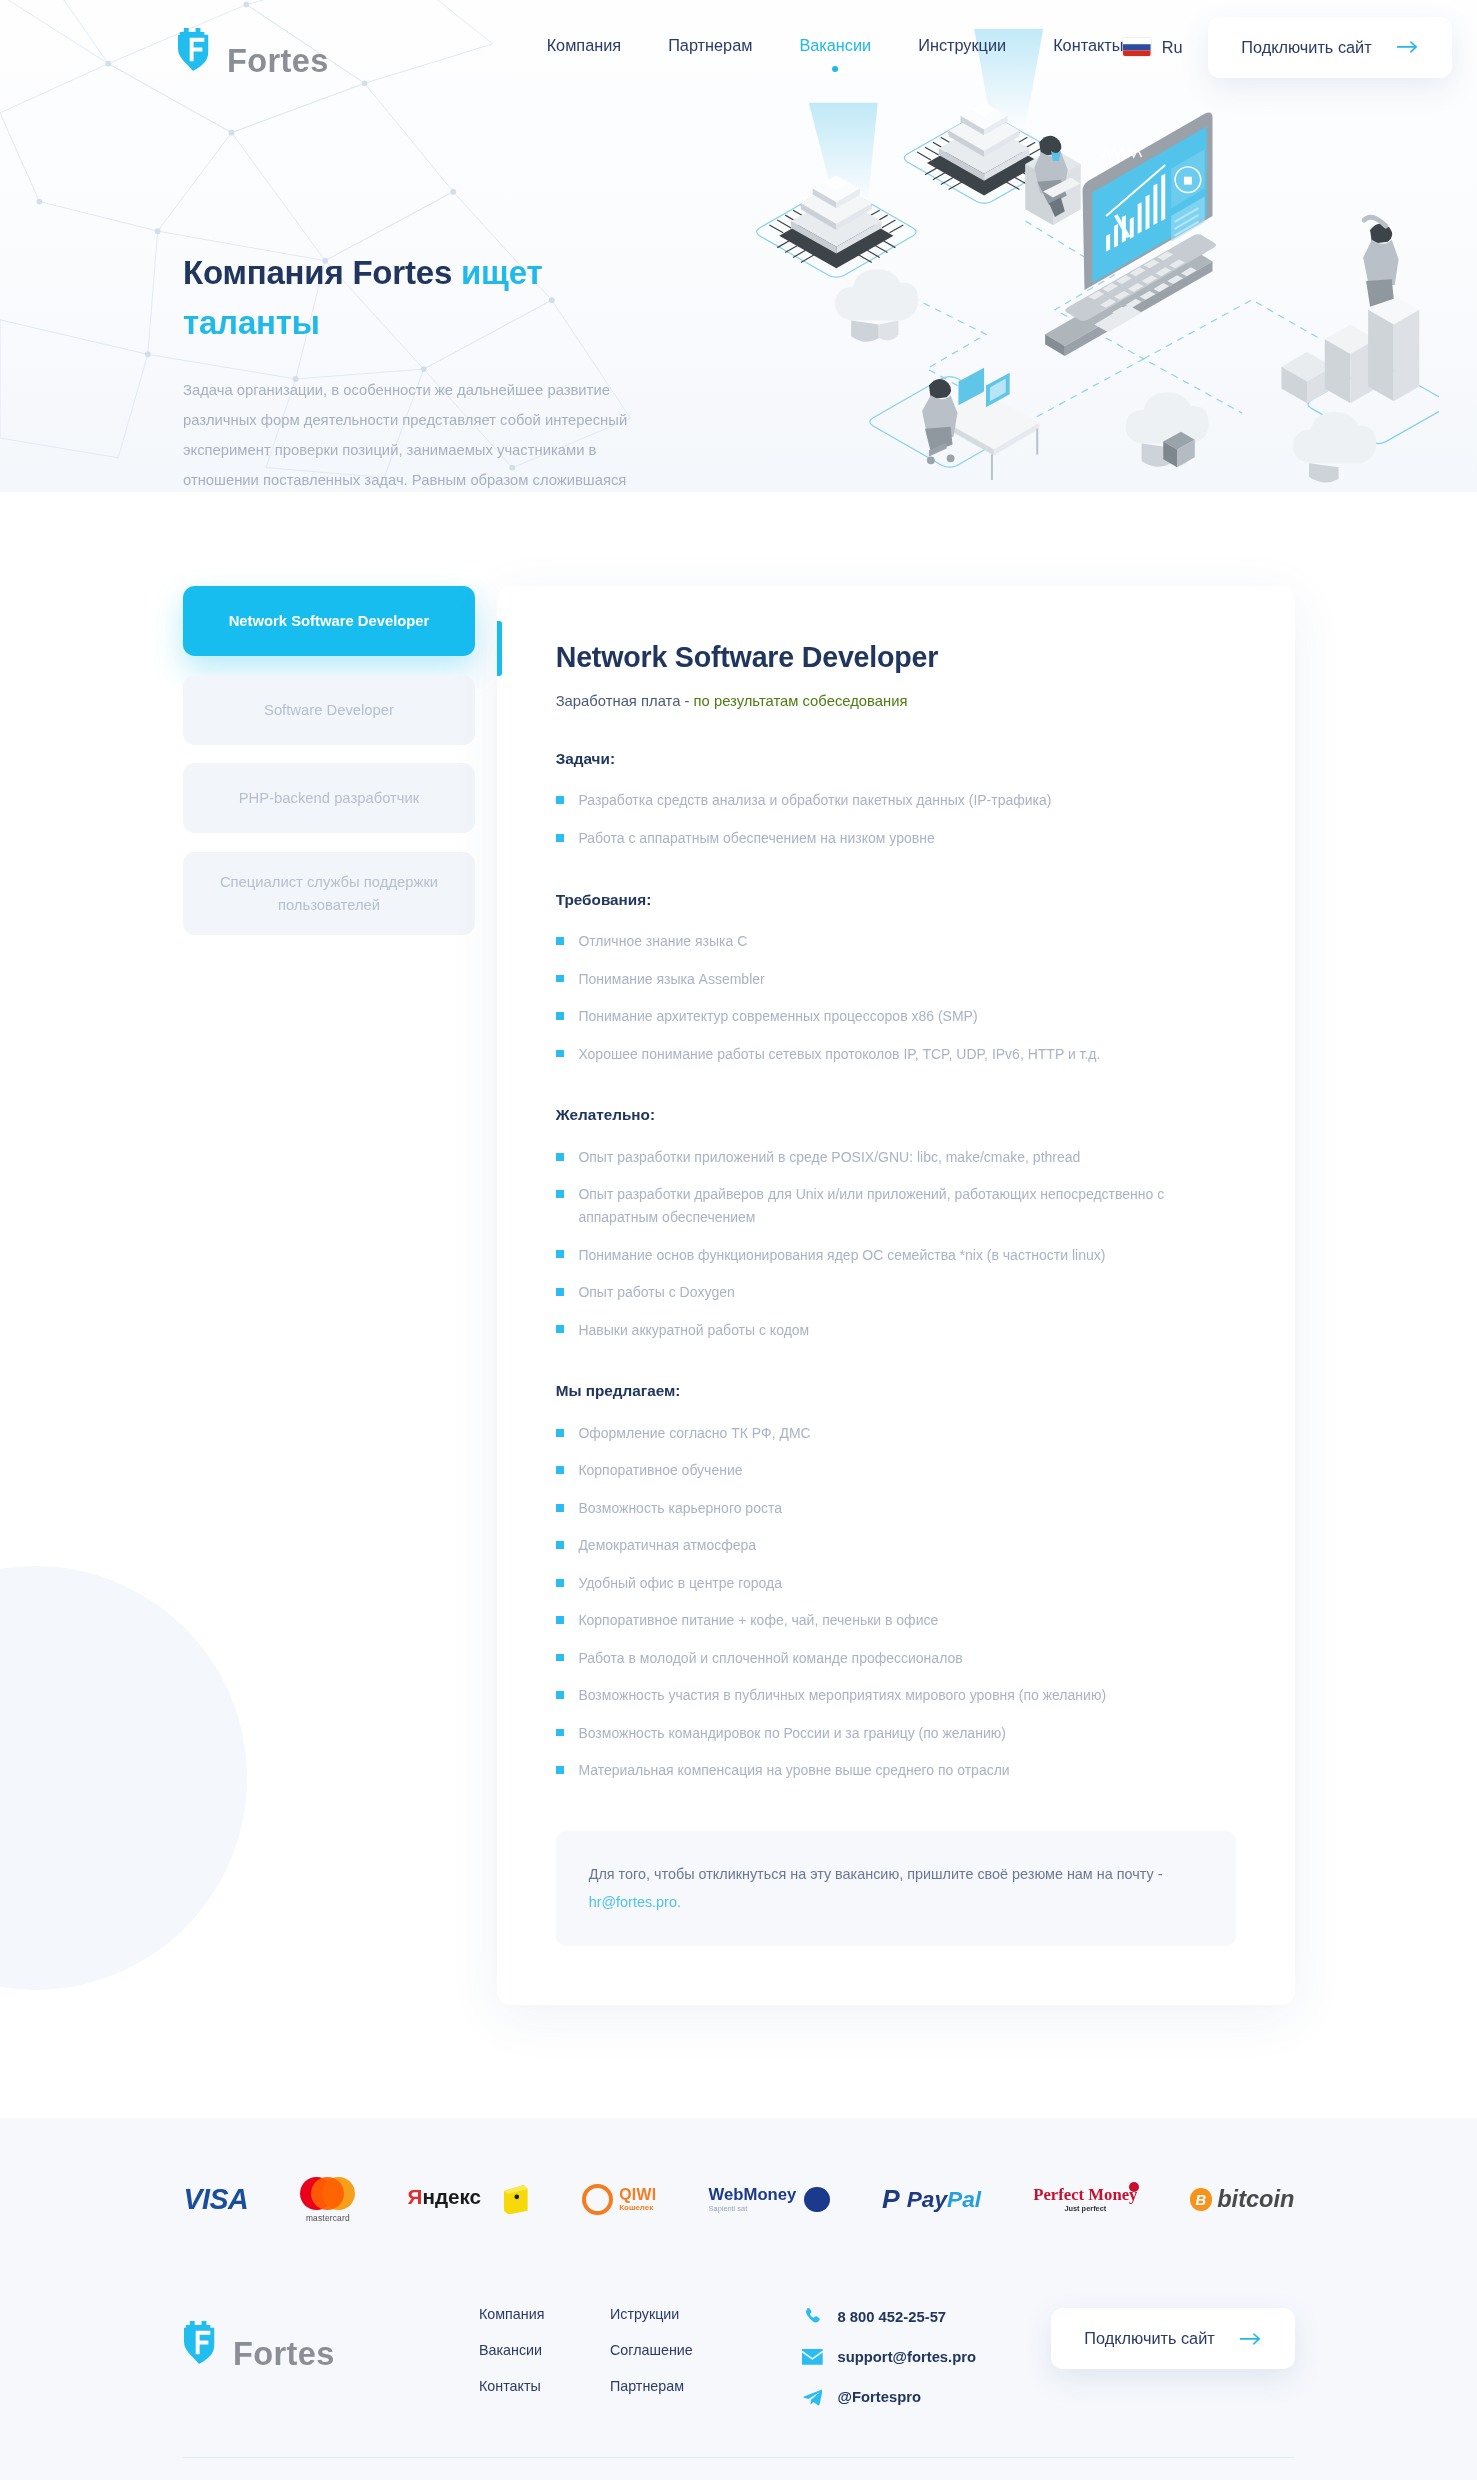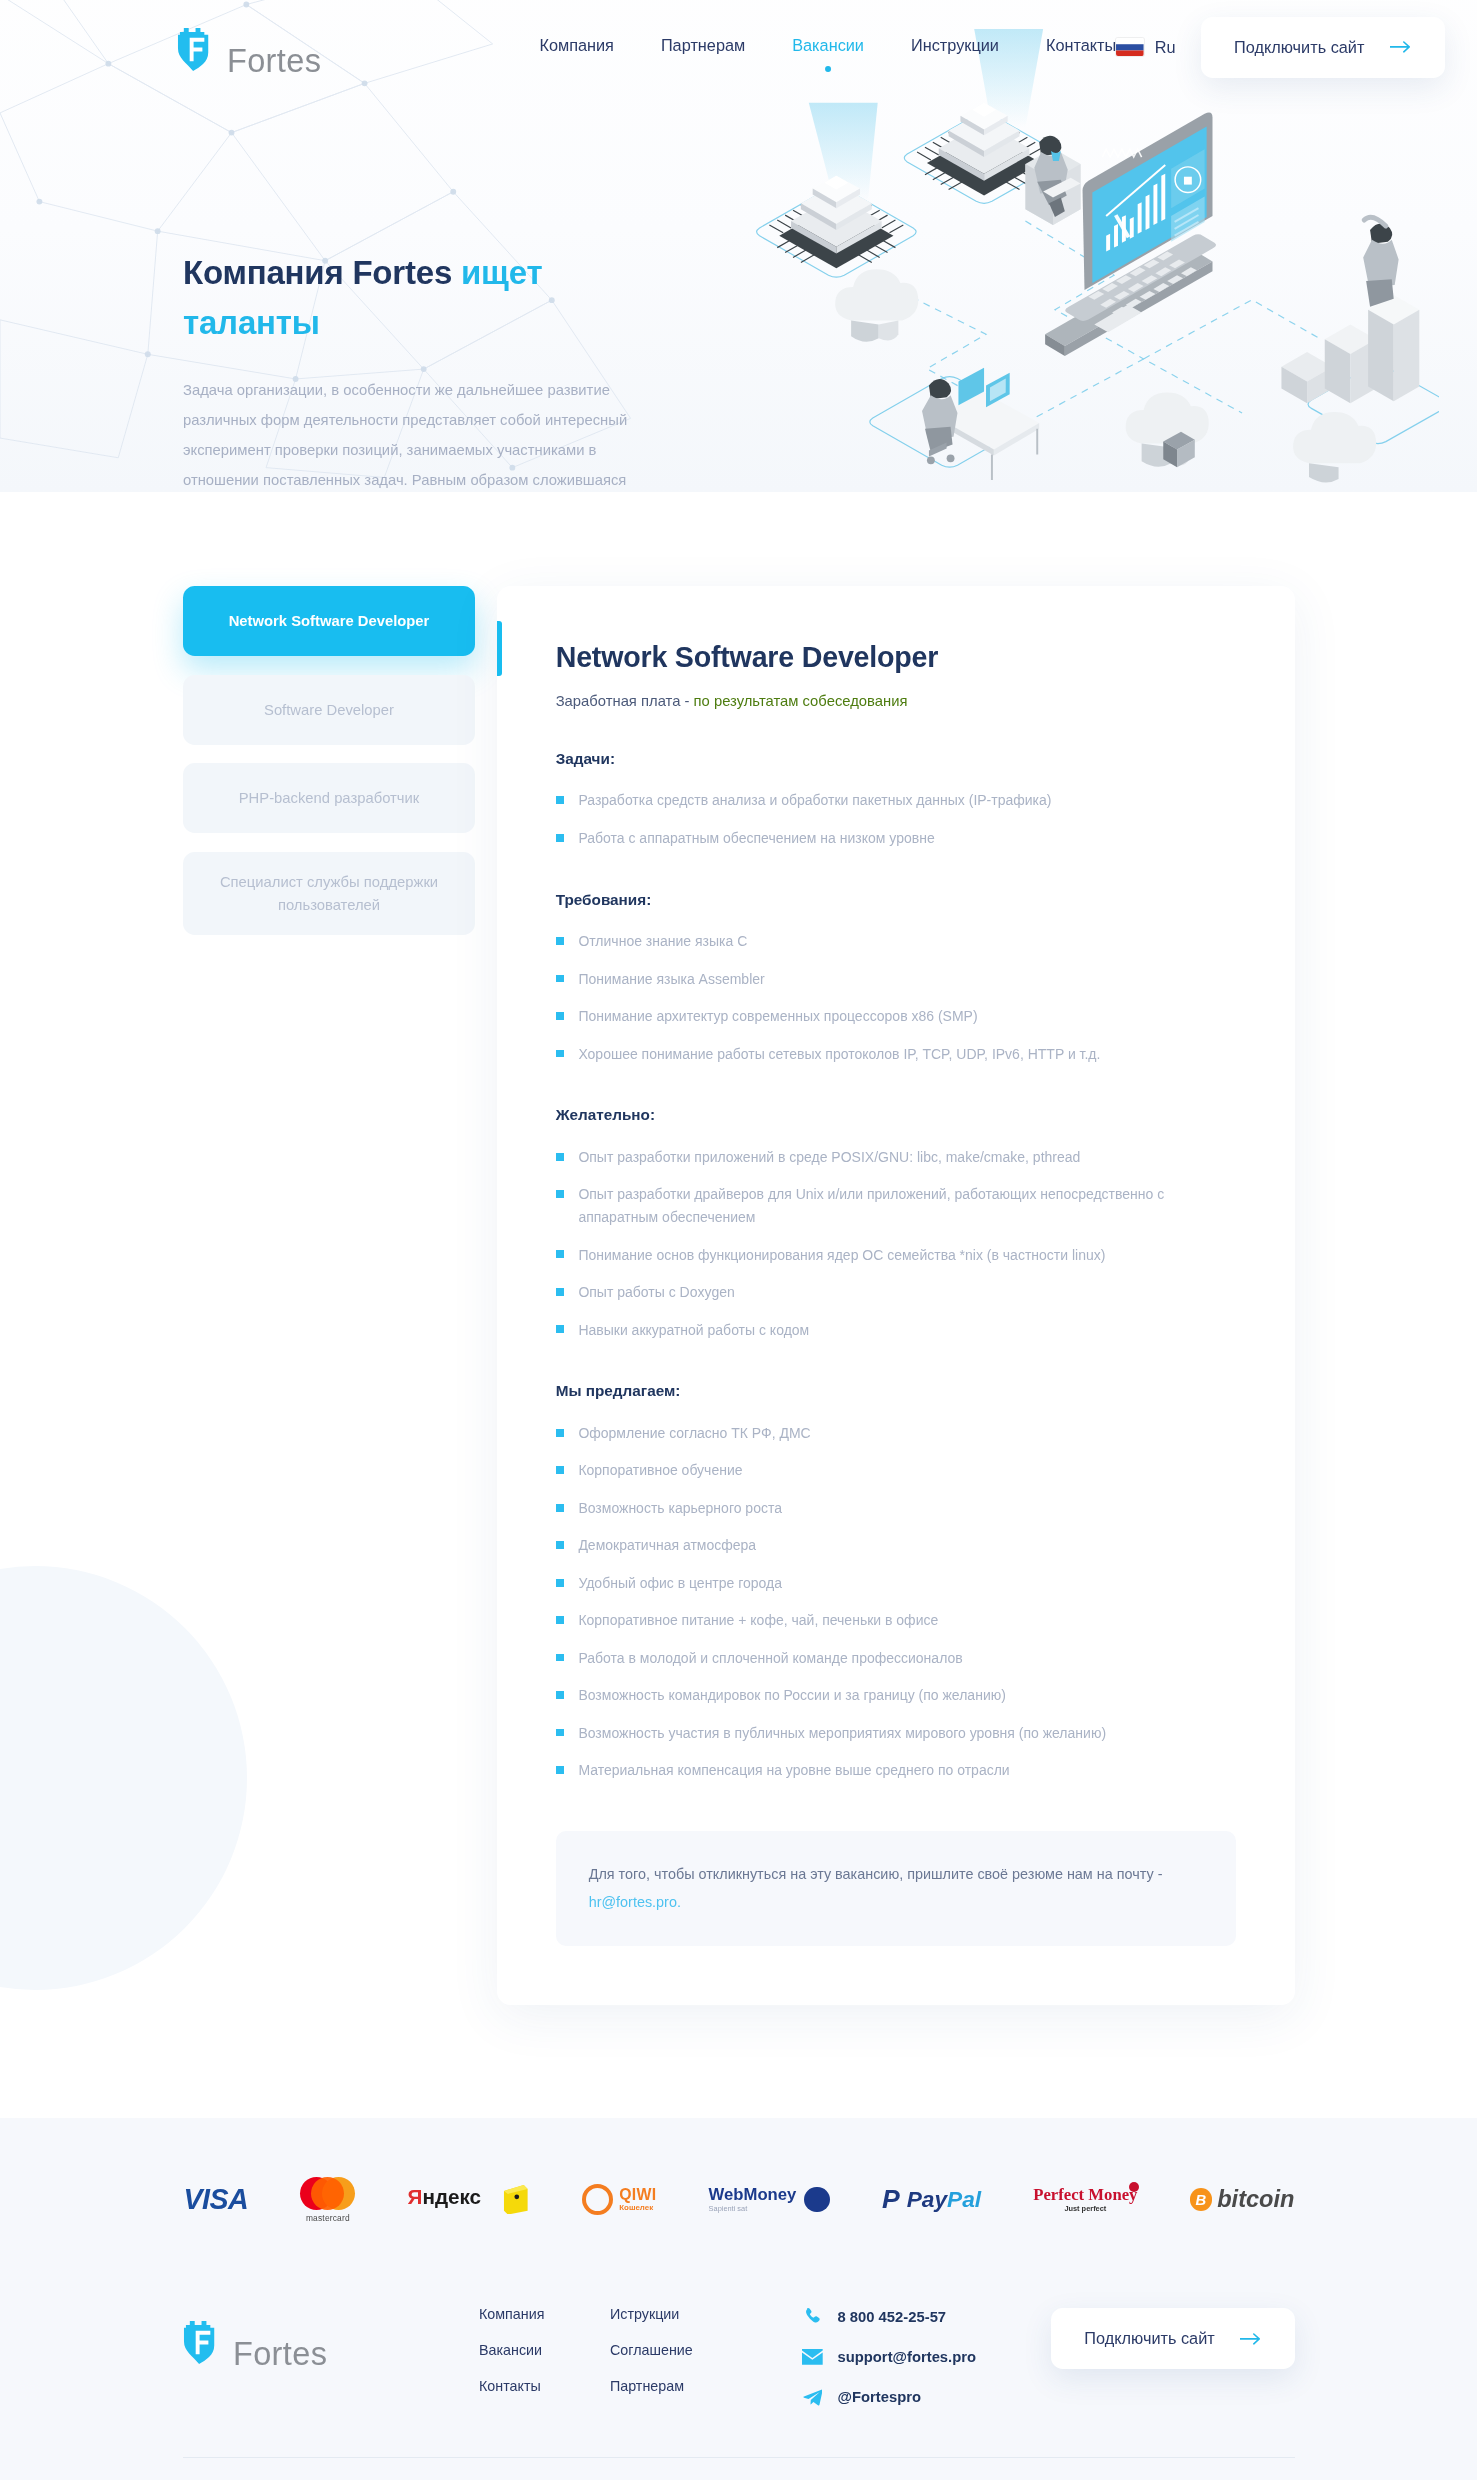--- a/index.html
+++ b/index.html
@@ -20,21 +20,21 @@
     padding: 0 110px 0 177px;
     position: relative;
     z-index: 30;
     background: transparent;
   }
   .logo { display: flex; align-items: center; gap: 8.9px; }
   .logo-mark { width: 41px; height: 47px; position: relative; display:block; }
   .logo-text {
     font-size: 32.5px;
     color: #8b8f95;
-    font-weight: 400;
+    font-weight: 700;
     letter-spacing: 0.4px;
     margin-top: 28px;
   }
   .nav {
     display: flex;
     align-items: center;
     gap: 47px;
     margin-left: 218px;
   }
   .nav-item {
@@ -708,25 +708,25 @@
             <li>
                 <span class="bul"></span>
                 <span>Корпоративное питание + кофе, чай, печеньки в офисе</span>
               </li>
             <li>
                 <span class="bul"></span>
                 <span>Работа в молодой и сплоченной команде профессионалов</span>
               </li>
             <li>
                 <span class="bul"></span>
+                <span>Возможность участия в публичных мероприятиях мирового уровня (по желанию)</span>
+              </li>
+            <li>
+                <span class="bul"></span>
                 <span>Возможность командировок по России и за границу (по желанию)</span>
-              </li>
-            <li>
-                <span class="bul"></span>
-                <span>Возможность участия в публичных мероприятиях мирового уровня (по желанию)</span>
               </li>
             <li>
                 <span class="bul"></span>
                 <span>Материальная компенсация на уровне выше среднего по отрасли</span>
               </li>
           </ul>
         </div>
 
         <div class="note"><span>Для того, чтобы откликнуться на эту вакансию, пришлите своё резюме нам на почту - </span><span class="link">hr@fortes.pro.</span></div>
       </article>

